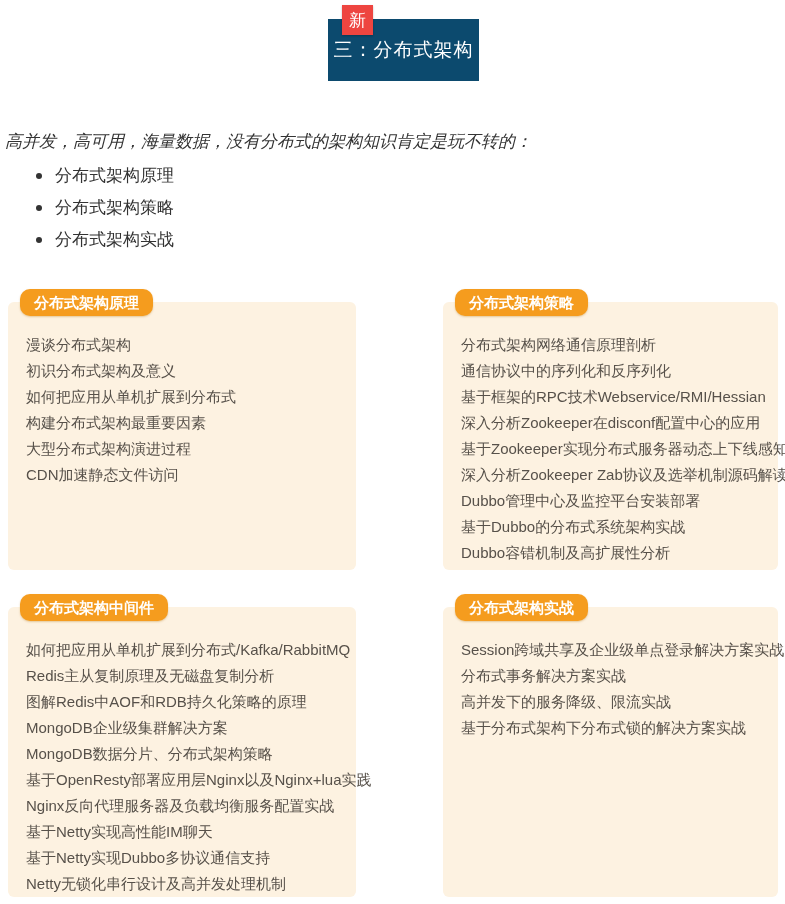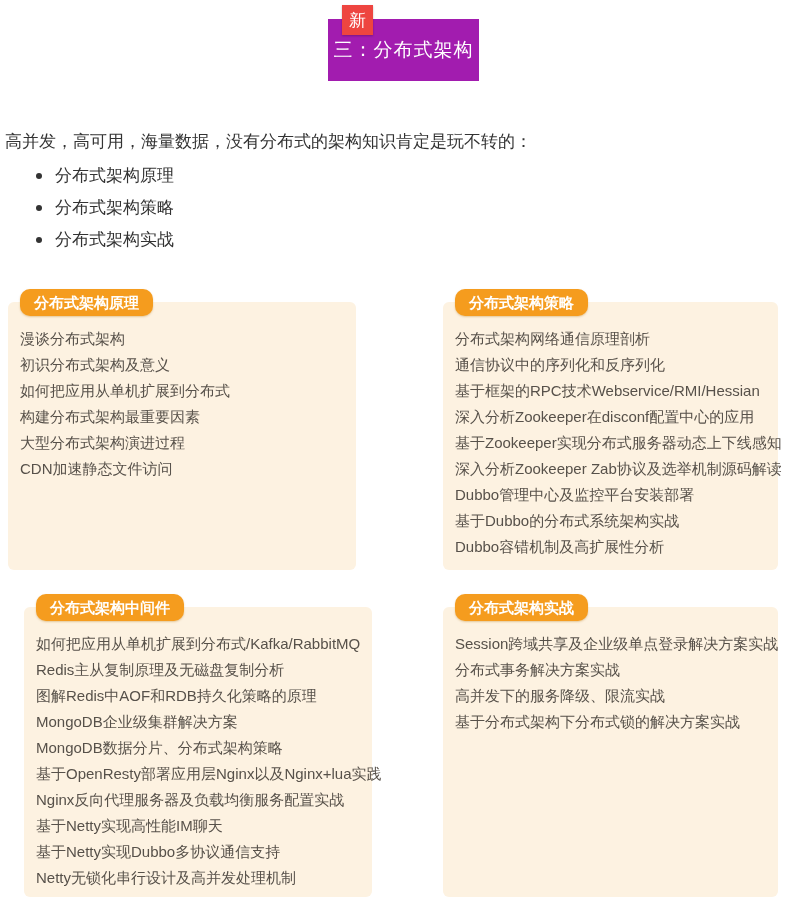--- a/index.html
+++ b/index.html
@@ -4,42 +4,42 @@
 <style>
   html,body{margin:0;padding:0;background:#ffffff;}
   body{font-family:"Liberation Sans","DejaVu Sans",sans-serif;}
   .stage{position:relative;width:785px;height:904px;background:#ffffff;overflow:hidden;}
 
   
   .new-badge{position:absolute;left:342px;top:5px;width:31px;height:30px;
     background:#ee4540;color:#fff;font-size:17px;display:flex;align-items:center;
     justify-content:center;box-shadow:0 1px 2px rgba(0,0,0,.25);z-index:2;}
   .title-box{position:absolute;left:328px;top:19px;width:151px;height:62px;
-    background:#a21caf;color:#ffffff;display:flex;align-items:center;justify-content:center;
+    background:#0c4a6e;color:#ffffff;display:flex;align-items:center;justify-content:center;
     font-size:19px;letter-spacing:1px;z-index:1;}
 
   
-  .intro{position:absolute;left:5px;top:130px;width:740px;font-size:17px;color:#333333;}
+  .intro{position:absolute;left:5px;top:130px;width:740px;font-size:17px;color:#333333;font-style:italic;}
   .bullets{position:absolute;left:36px;top:160px;margin:0;padding:0;list-style:none;}
   .bullets li{position:relative;padding-left:19px;font-size:17px;color:#333333;
     line-height:32px;}
   .bullets li .dot{position:absolute;left:0;top:13px;width:6px;height:6px;border-radius:50%;
     background:#333333;}
 
   
   .panel{position:absolute;background:#fdf2e1;border-radius:6px;}
   .panel .badge{position:absolute;left:12px;top:-13px;height:27px;line-height:27px;
     padding:0 14px;background:#f59c1e;color:#ffffff;font-size:15px;font-weight:bold;
     border-radius:10px;box-shadow:0 1px 2px rgba(180,120,20,.35);white-space:nowrap;}
-  .panel ul{margin:0;padding:24px 24px 0 12px;list-style:none;}
+  .panel ul{margin:6px;padding:24px 24px 0 12px;list-style:none;}
   .panel ul li{font-size:15px;line-height:26px;color:#57514a;white-space:nowrap;}
 
   .panel-1{left:8px;top:302px;width:348px;height:268px;}
   .panel-2{left:443px;top:302px;width:335px;height:268px;}
-  .panel-3{left:24px;top:607px;width:348px;height:290px;}
+  .panel-3{left:8px;top:607px;width:348px;height:290px;}
   .panel-4{left:443px;top:607px;width:335px;height:290px;}
 </style>
 </head>
 <body>
 
 <div class="stage">
 
   <div class="new-badge">新</div>
   <div class="title-box">三：分布式架构</div>
 

